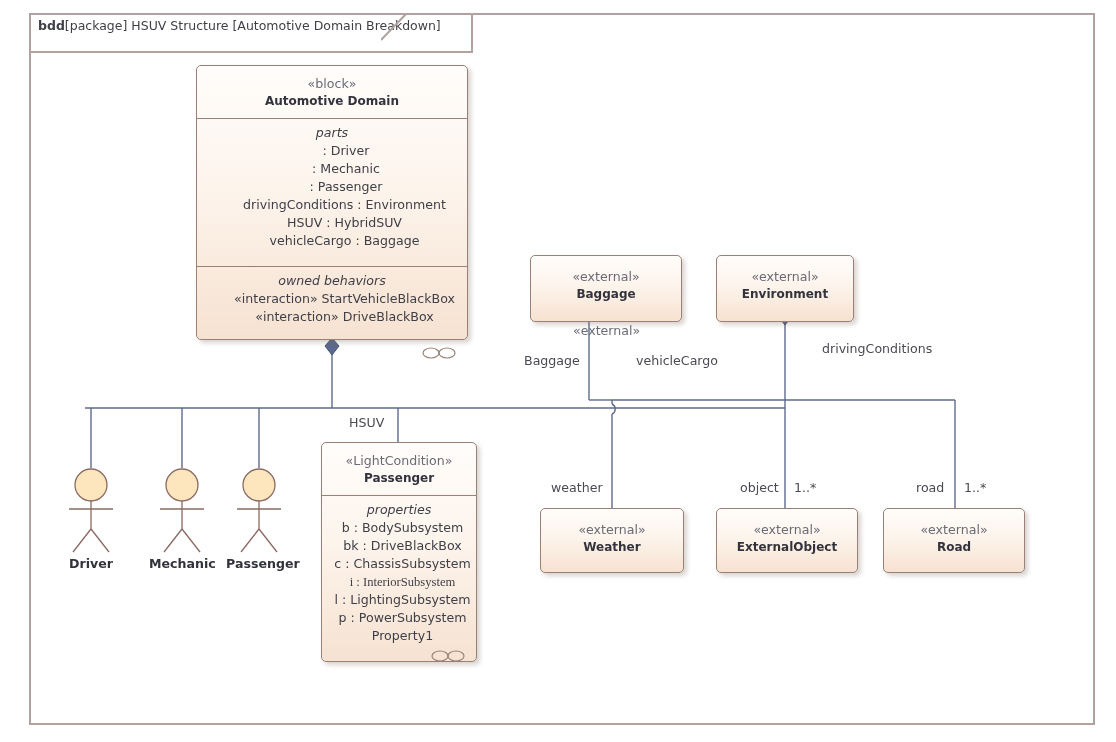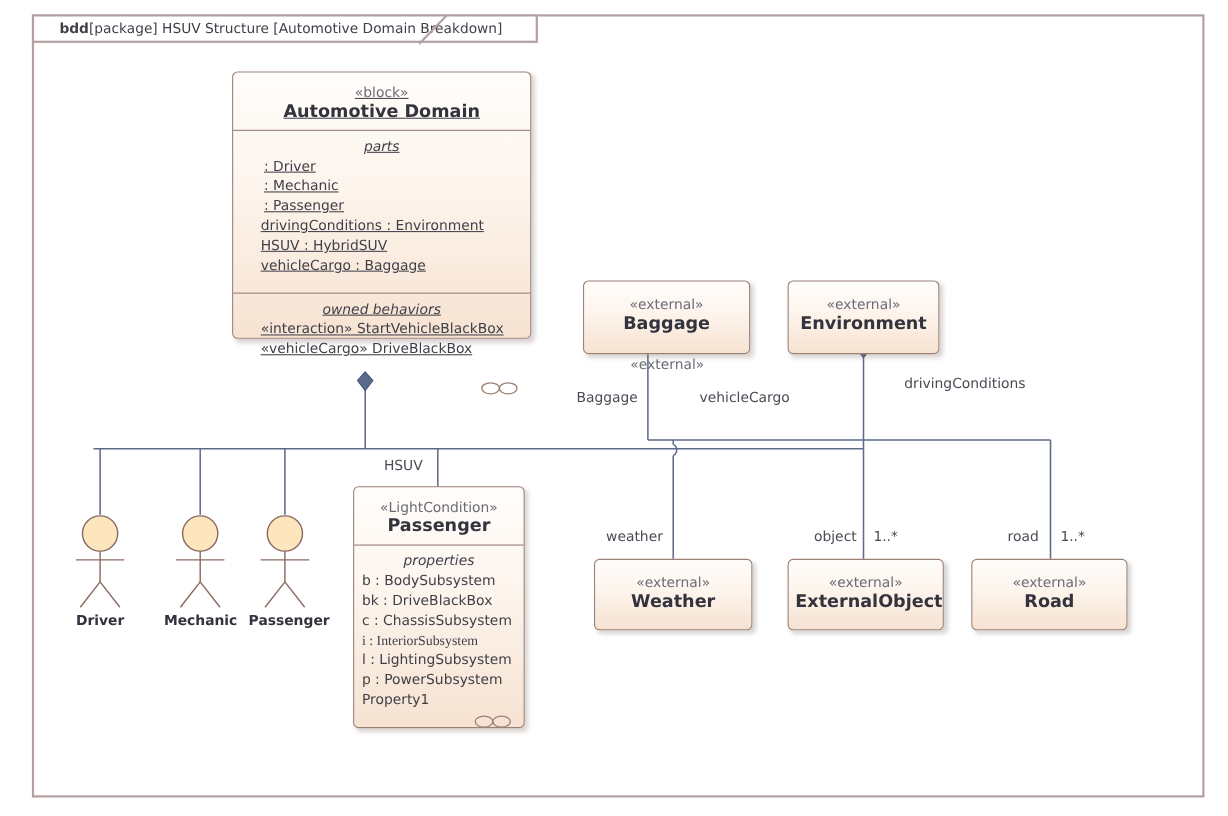--- a/index.html
+++ b/index.html
@@ -10,24 +10,24 @@
     color:#4a4a55;
   }
   #canvas{position:absolute;left:0;top:0;width:1116px;height:742px;}
 
   
   .frame{
     position:absolute;left:29px;top:13px;width:1066px;height:712px;
     border:2px solid #b3a0a0;background:#fff;box-sizing:border-box;
   }
   .frame-tab{
-    position:absolute;left:29px;top:13px;height:26px;
+    position:absolute;left:29px;top:13px;height:40px;
     border:2px solid #b3a0a0;border-bottom:2px solid #b3a0a0;
     background:#fff;box-sizing:border-box;
-    padding:3px 30px 3px 23px;
+    padding:3px 30px 3px 7px;
     font-size:12.5px;color:#3f3f48;white-space:nowrap;
     z-index:6;
   }
   .frame-tab b{font-weight:bold;}
   .frame-tab-slant{
     position:absolute;top:13px;width:26px;height:28px;z-index:7;
   }
 
   
   #wires{position:absolute;left:0;top:0;width:1116px;height:742px;z-index:1;}
@@ -37,27 +37,27 @@
     position:absolute;box-sizing:border-box;
     border:1px solid #9a8077;border-radius:5px;
     background:linear-gradient(to bottom,#fffdfb 0%,#fdf4ec 45%,#f6e2d1 100%);
     box-shadow:3px 3px 4px rgba(120,100,90,.28);
     z-index:3;
   }
   .blk-hdr{
     text-align:center;padding:9px 6px 8px 6px;
   }
   .stereo{font-size:12.6px;color:#6b6b76;line-height:17px;}
-  .bname{font-size:16px;font-weight:bold;color:#33333d;line-height:18px;}
+  .bname{font-size:12px;font-weight:bold;color:#33333d;line-height:18px;}
 
   .sep{border-top:1px solid #9a8077;}
   .cmp{padding:5px 0 6px 0;position:relative;}
   .cmp-title{text-align:center;font-style:italic;font-size:12.6px;color:#3f3f48;line-height:18px;}
   .cmp ul{list-style:none;margin:0;padding:0;}
-  .cmp li{font-size:12.6px;line-height:18px;color:#3f3f48;padding-left:25px;white-space:nowrap;}
+  .cmp li{font-size:12.6px;line-height:18px;color:#3f3f48;padding-left:25px;white-space:nowrap;text-align:center;}
   .cmp li.ind{padding-left:28px;}
 
   
   .glasses{position:absolute;right:11px;bottom:6px;width:34px;height:14px;}
 
   
   .actor{position:absolute;z-index:3;width:66px;text-align:center;}
   .actor svg{display:block;margin:0 auto;}
   .actor .alabel{
     font-size:12.6px;font-weight:bold;color:#33333d;margin-top:1px;line-height:15px;
@@ -111,41 +111,41 @@
       <line x1="785" y1="408" x2="785" y2="508"></line>
 
       <line x1="955" y1="400" x2="955" y2="508"></line>
 
     </g>
 
     <polygon points="332,338 339,346 332,355 325,346" fill="#5a6a8c" stroke="#47557a" stroke-width="1"></polygon>
     <polygon points="785,308 792,316 785,325 778,316" fill="#5a6a8c" stroke="#47557a" stroke-width="1"></polygon>
   </svg>
 
-  <div class="blk" style="left:211px;top:65px;width:272px;height:243px;text-decoration:underline;">
+  <div class="blk" style="left:196px;top:65px;width:272px;height:275px;">
     <div class="blk-hdr">
       <div class="stereo">«block»</div>
       <div class="bname">Automotive Domain</div>
     </div>
     <div class="sep cmp" style="height:136px;">
       <div class="cmp-title">parts</div>
       <ul>
         <li class="ind">: Driver</li>
         <li class="ind">: Mechanic</li>
         <li class="ind">: Passenger</li>
         <li>drivingConditions : Environment</li>
         <li>HSUV : HybridSUV</li>
         <li>vehicleCargo : Baggage</li>
       </ul>
     </div>
     <div class="sep cmp" style="height:88px;">
       <div class="cmp-title">owned behaviors</div>
       <ul>
         <li>«interaction» StartVehicleBlackBox</li>
-        <li>«vehicleCargo» DriveBlackBox</li>
+        <li>«interaction» DriveBlackBox</li>
       </ul>
       <svg class="glasses" viewBox="0 0 34 14">
         <ellipse cx="9" cy="7" rx="8" ry="5" fill="none" stroke="#9a8077" stroke-width="1.2"></ellipse>
         <ellipse cx="25" cy="7" rx="8" ry="5" fill="none" stroke="#9a8077" stroke-width="1.2"></ellipse>
         <line x1="17" y1="7" x2="17" y2="7" stroke="#9a8077" stroke-width="1.2"></line>
       </svg>
     </div>
   </div>
 
   <div class="blk" style="left:321px;top:442px;width:156px;height:220px;">

